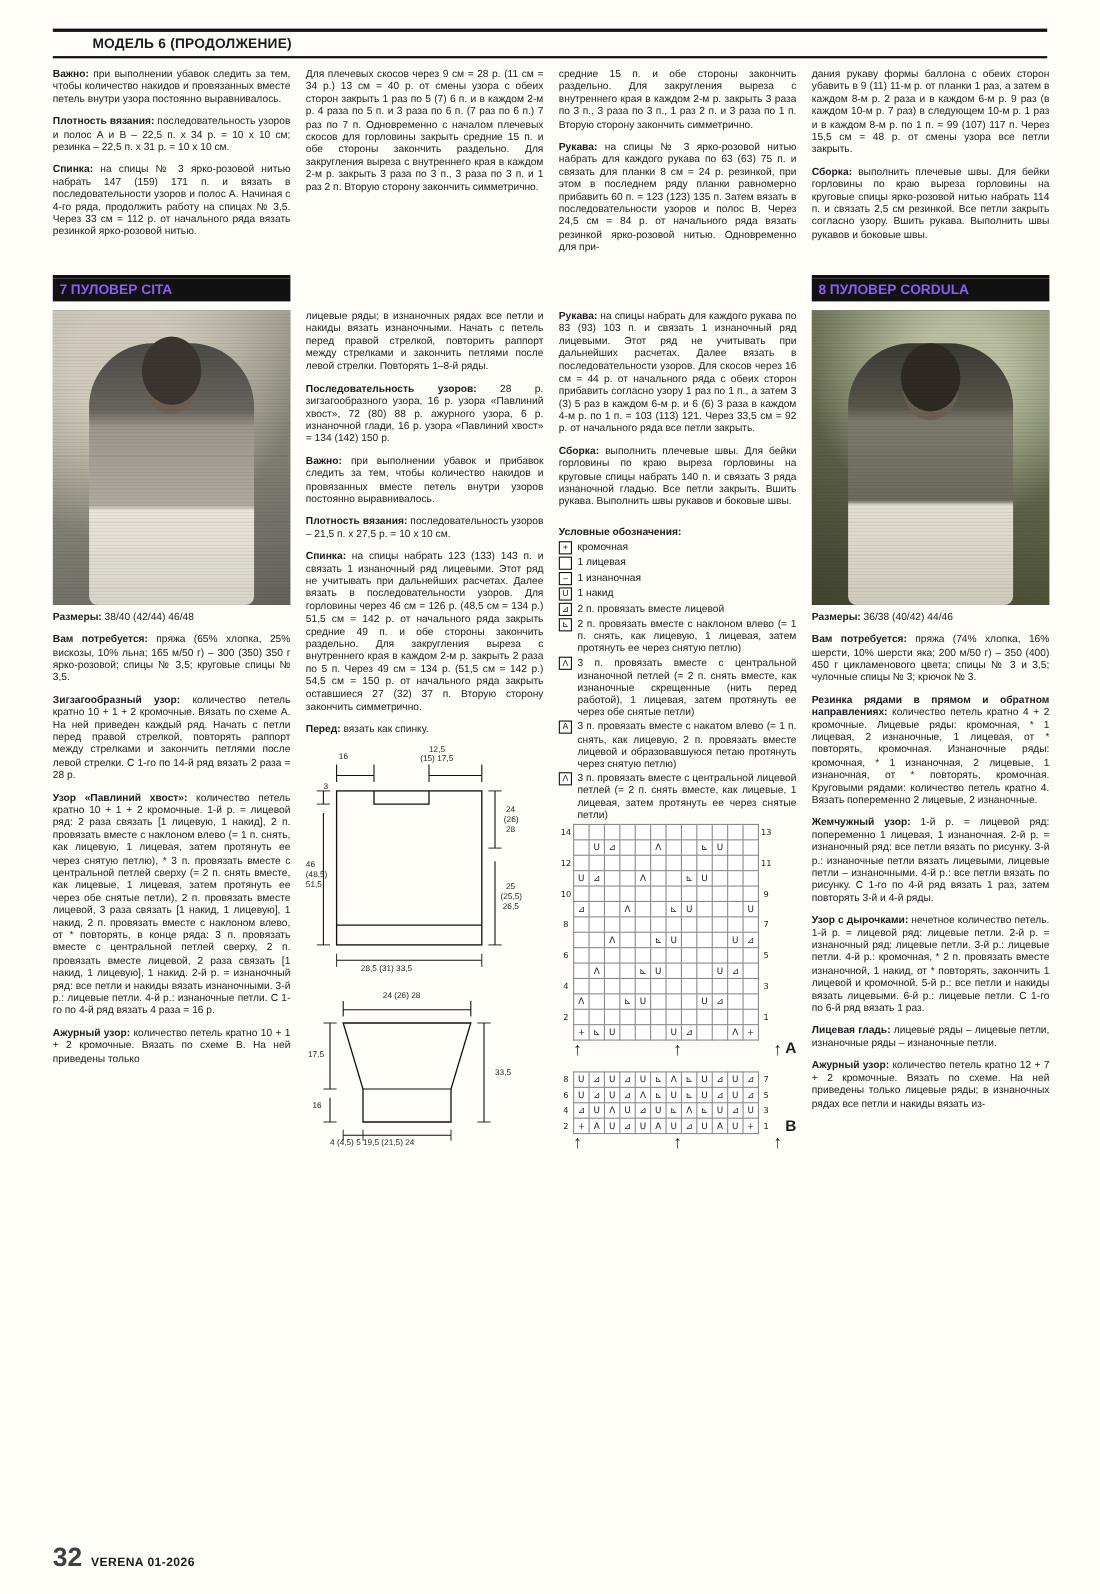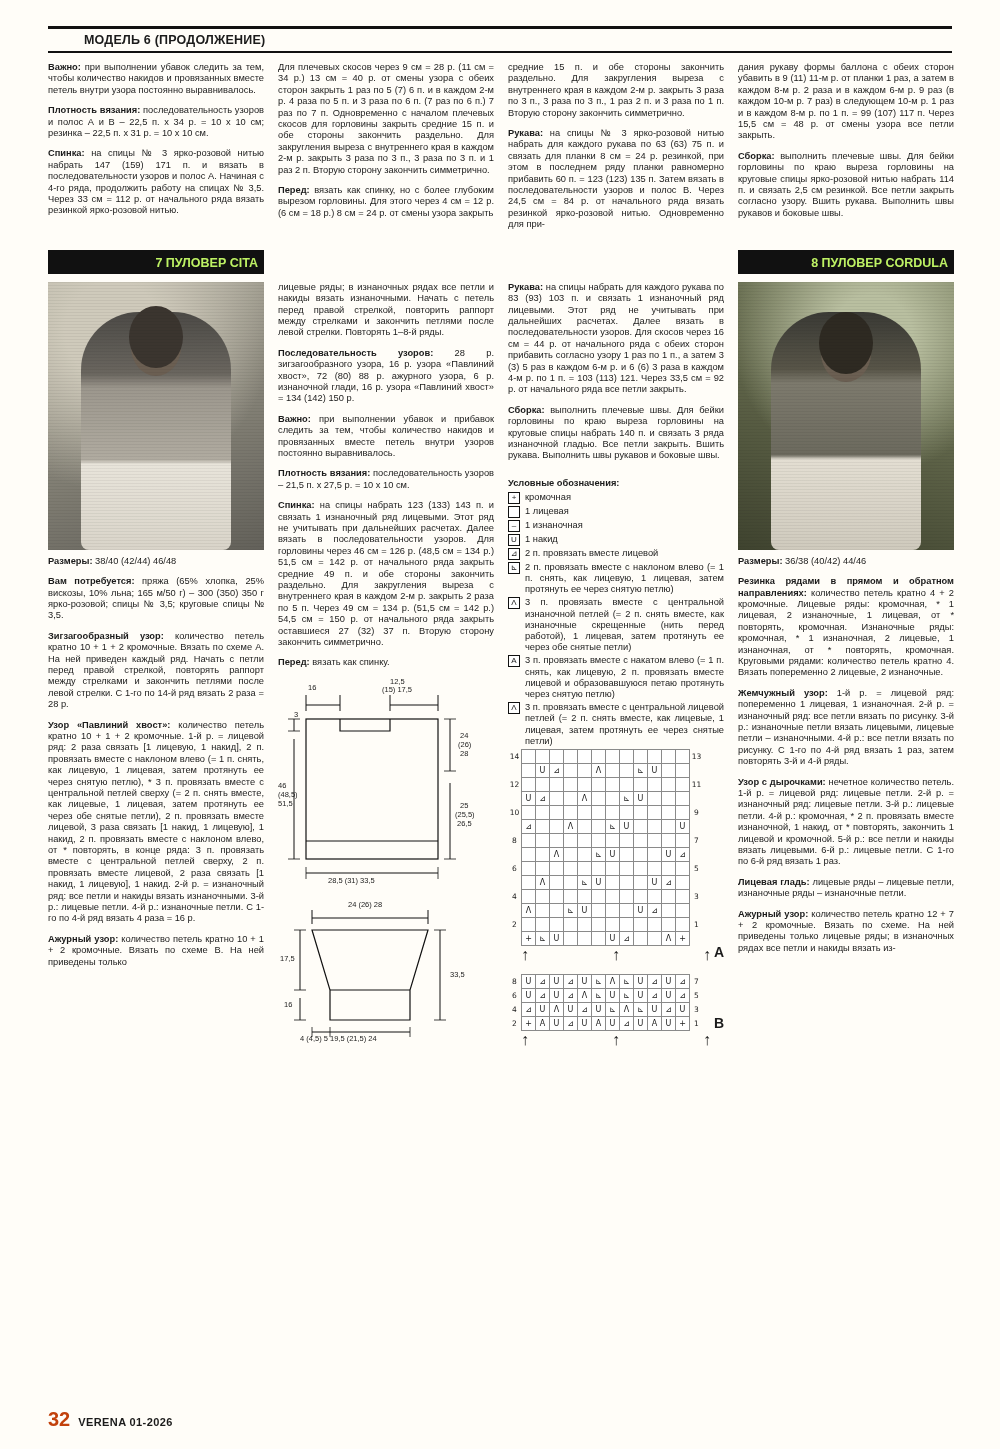--- a/index.html
+++ b/index.html
@@ -29,22 +29,22 @@
   .cols{display:flex;gap:14px;}
   .col{width:216px;flex:0 0 216px;}
   .col p{
     margin:0 0 9px 0;
     font-size:9.3px;line-height:11.4px;
     text-align:justify;
     hyphens:auto;
   }
   .col p b{font-weight:bold;}
   .banner-inner{
-    background:#111;color:#bef264;font-weight:bold;font-size:12.5px;
-    padding:3px 6px 4px 6px;flex:1;text-align:right;
+    background:#111;color:#8b5cf6;font-weight:bold;font-size:12.5px;
+    padding:3px 6px 4px 6px;flex:1;
   }
   .sect-rule{height:3px;background:#111;}
 
   
   .photo{
     width:216px;height:268px;
     position:relative;overflow:hidden;
     background:#8e8b83;
     margin-bottom:6px;
   }
@@ -100,21 +100,21 @@
     padding:0;background:#fff;font-family:"DejaVu Sans",sans-serif;
   }
   table.grid td.num{border:none;width:13px;font-size:7.5px;background:transparent;}
   .chart-letter{font-weight:bold;font-size:14px;}
 
   
   .footer{
     position:absolute;left:48px;bottom:18px;
     display:flex;align-items:baseline;gap:8px;
   }
-  .pg-num{font-size:20px;font-weight:bold;color:#c2410c;}
+  .pg-num{font-size:24px;font-weight:bold;color:#404040;}
   .pg-txt{font-size:11px;font-weight:bold;letter-spacing:.4px;}
 </style>
 </head>
 <body>
 
 <div class="page">
 
   <div class="head-rule"></div>
   <div class="head-title">МОДЕЛЬ 6 (ПРОДОЛЖЕНИЕ)</div>
   <div class="head-rule2"></div>
@@ -122,21 +122,20 @@
   <div class="cols">
 
     <div class="col">
       <p><b>Важно:</b><span> при выполнении убавок следить за тем, чтобы количество накидов и провязанных вместе петель внутри узора постоянно выравнивалось.</span></p>
       <p><b>Плотность вязания:</b><span> последовательность узоров и полос А и В – 22,5 п. х 34 р. = 10 х 10 см; резинка – 22,5 п. х 31 р. = 10 х 10 см.</span></p>
       <p><b>Спинка:</b><span> на спицы № 3 ярко-розовой нитью набрать 147 (159) 171 п. и вязать в последовательности узоров и полос А. Начиная с 4-го ряда, продолжить работу на спицах № 3,5. Через 33 см = 112 р. от начального ряда вязать резинкой ярко-розовой нитью.</span></p>
     </div>
 
     <div class="col">
       <p><span>Для плечевых скосов через 9 см = 28 р. (11 см = 34 р.) 13 см = 40 р. от смены узора с обеих сторон закрыть 1 раз по 5 (7) 6 п. и в каждом 2-м р. 4 раза по 5 п. и 3 раза по 6 п. (7 раз по 6 п.) 7 раз по 7 п. Одновременно с началом плечевых скосов для горловины закрыть средние 15 п. и обе стороны закончить раздельно. Для закругления выреза с внутреннего края в каждом 2-м р. закрыть 3 раза по 3 п., 3 раза по 3 п. и 1 раз 2 п. Вторую сторону закончить симметрично.</span></p>
-      <p><b>Перед:</b><span> вязать как спинку, но с более глубоким вырезом горловины. Для этого через 4 см = 12 р. (6 см = 18 р.) 8 см = 24 р. от смены узора закрыть</span></p>
     </div>
 
     <div class="col">
       <p><span>средние 15 п. и обе стороны закончить раздельно. Для закругления выреза с внутреннего края в каждом 2-м р. закрыть 3 раза по 3 п., 3 раза по 3 п., 1 раз 2 п. и 3 раза по 1 п. Вторую сторону закончить симметрично.</span></p>
       <p><b>Рукава:</b><span> на спицы № 3 ярко-розовой нитью набрать для каждого рукава по 63 (63) 75 п. и связать для планки 8 см = 24 р. резинкой, при этом в последнем ряду планки равномерно прибавить 60 п. = 123 (123) 135 п. Затем вязать в последовательности узоров и полос В. Через 24,5 см = 84 р. от начального ряда вязать резинкой ярко-розовой нитью. Одновременно для при-</span></p>
     </div>
 
     <div class="col">
       <p><span>дания рукаву формы баллона с обеих сторон убавить в 9 (11) 11-м р. от планки 1 раз, а затем в каждом 8-м р. 2 раза и в каждом 6-м р. 9 раз (в каждом 10-м р. 7 раз) в следующем 10-м р. 1 раз и в каждом 8-м р. по 1 п. = 99 (107) 117 п. Через 15,5 см = 48 р. от смены узора все петли закрыть.</span></p>
       <p><b>Сборка:</b><span> выполнить плечевые швы. Для бейки горловины по краю выреза горловины на круговые спицы ярко-розовой нитью набрать 114 п. и связать 2,5 см резинкой. Все петли закрыть согласно узору. Вшить рукава. Выполнить швы рукавов и боковые швы.</span></p>
@@ -622,20 +621,21 @@
     </div>
 
     <div class="col">
       <div class="photo p2">
         <div class="ph-sky2"></div>
         <div class="ph-person" style="background:linear-gradient(180deg,#3a3a35 0%,#585548 24%,#7d7a6d 30%,#6c6a5e 60%,#e3ded2 62%,#cfcabd 100%);"></div>
         <div class="ph-head p2"></div>
         <div class="ph-grain"></div>
       </div>
       <p><b>Размеры:</b><span> 36/38 (40/42) 44/46</span></p>
+      <p><b>Вам потребуется:</b><span> пряжа (74% хлопка, 16% шерсти, 10% шерсти яка; 200 м/50 г) – 350 (400) 450 г цикламенового цвета; спицы № 3 и 3,5; чулочные спицы № 3; крючок № 3.</span></p>
       <p><b>Резинка рядами в прямом и обратном направлениях:</b><span> количество петель кратно 4 + 2 кромочные. Лицевые ряды: кромочная, * 1 лицевая, 2 изнаночные, 1 лицевая, от * повторять, кромочная. Изнаночные ряды: кромочная, * 1 изнаночная, 2 лицевые, 1 изнаночная, от * повторять, кромочная. Круговыми рядами: количество петель кратно 4. Вязать попеременно 2 лицевые, 2 изнаночные.</span></p>
       <p><b>Жемчужный узор:</b><span> 1-й р. = лицевой ряд: попеременно 1 лицевая, 1 изнаночная. 2-й р. = изнаночный ряд: все петли вязать по рисунку. 3-й р.: изнаночные петли вязать лицевыми, лицевые петли – изнаночными. 4-й р.: все петли вязать по рисунку. С 1-го по 4-й ряд вязать 1 раз, затем повторять 3-й и 4-й ряды.</span></p>
       <p><b>Узор с дырочками:</b><span> нечетное количество петель. 1-й р. = лицевой ряд: лицевые петли. 2-й р. = изнаночный ряд: лицевые петли. 3-й р.: лицевые петли. 4-й р.: кромочная, * 2 п. провязать вместе изнаночной, 1 накид, от * повторять, закончить 1 лицевой и кромочной. 5-й р.: все петли и накиды вязать лицевыми. 6-й р.: лицевые петли. С 1-го по 6-й ряд вязать 1 раз.</span></p>
       <p><b>Лицевая гладь:</b><span> лицевые ряды – лицевые петли, изнаночные ряды – изнаночные петли.</span></p>
       <p><b>Ажурный узор:</b><span> количество петель кратно 12 + 7 + 2 кромочные. Вязать по схеме. На ней приведены только лицевые ряды; в изнаночных рядах все петли и накиды вязать из-</span></p>
     </div>
 
   </div>
 
   <div class="footer">

